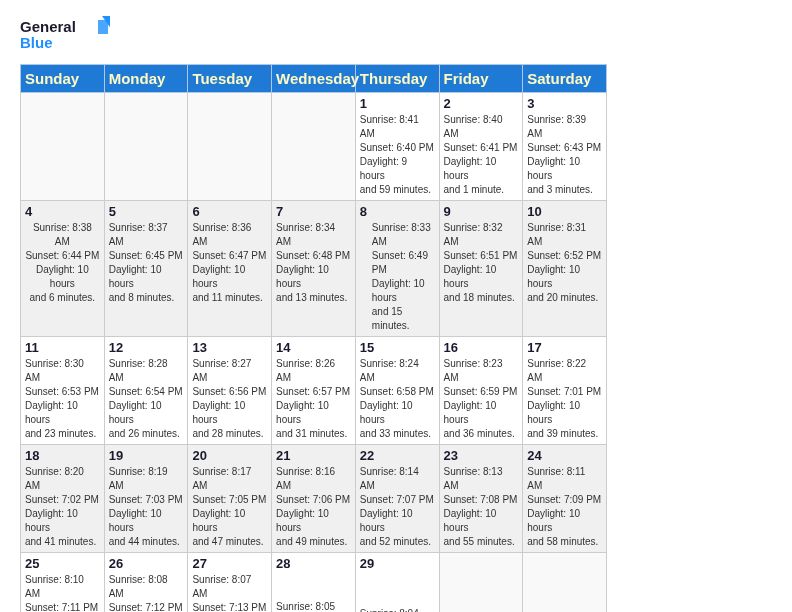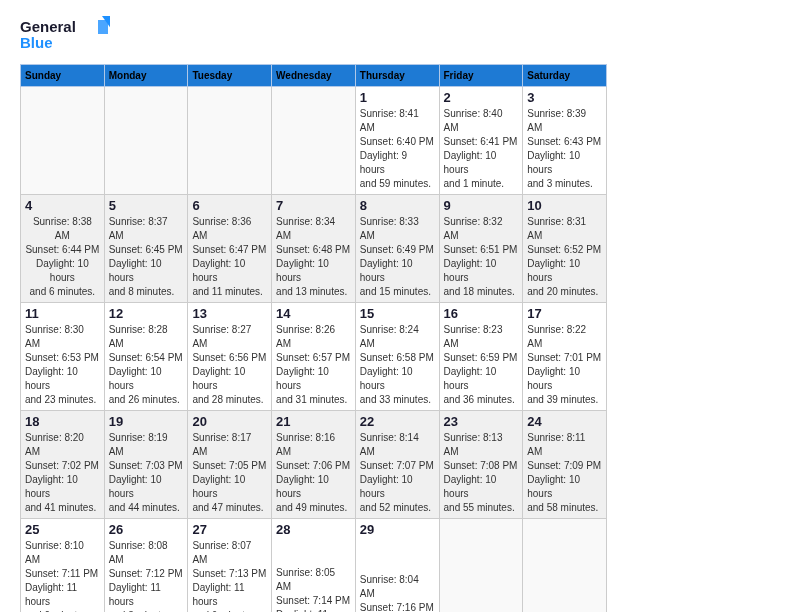--- a/index.html
+++ b/index.html
@@ -38,22 +38,22 @@
       font-size: 14px;
       color: #333;
     }
     .calendar-table {
       width: 100%;
       border-collapse: collapse;
       table-layout: fixed;
     }
     .calendar-table th {
       background-color: #1e7ad4;
-      color: #000000;
-      font-size: 10px;
+      color: #fef9c3;
+      font-size: 15px;
       font-weight: bold;
       padding: 5px 4px;
       text-align: left;
       border: 1px solid #b0c8e8;
     }
     .calendar-table td {
       border: 1px solid #ccc;
       vertical-align: top;
       padding: 3px 4px;
       font-size: 10px;
@@ -170,21 +170,21 @@
           </td>
           <td>
             <span class="day-number">7</span>
             <div class="day-info" style="white-space: pre-line;">Sunrise: 8:34 AM
 Sunset: 6:48 PM
 Daylight: 10 hours
 and 13 minutes.</div>
           </td>
           <td>
             <span class="day-number">8</span>
-            <div class="day-info" style="white-space: pre-line;">Sunrise: 8:33 AM
+            <div class="day-info" style="white-space: pre-line; margin-left: 12px;">Sunrise: 8:33 AM
 Sunset: 6:49 PM
 Daylight: 10 hours
 and 15 minutes.</div>
           </td>
           <td>
             <span class="day-number">9</span>
             <div class="day-info" style="white-space: pre-line;">Sunrise: 8:32 AM
 Sunset: 6:51 PM
 Daylight: 10 hours
 and 18 minutes.</div>

